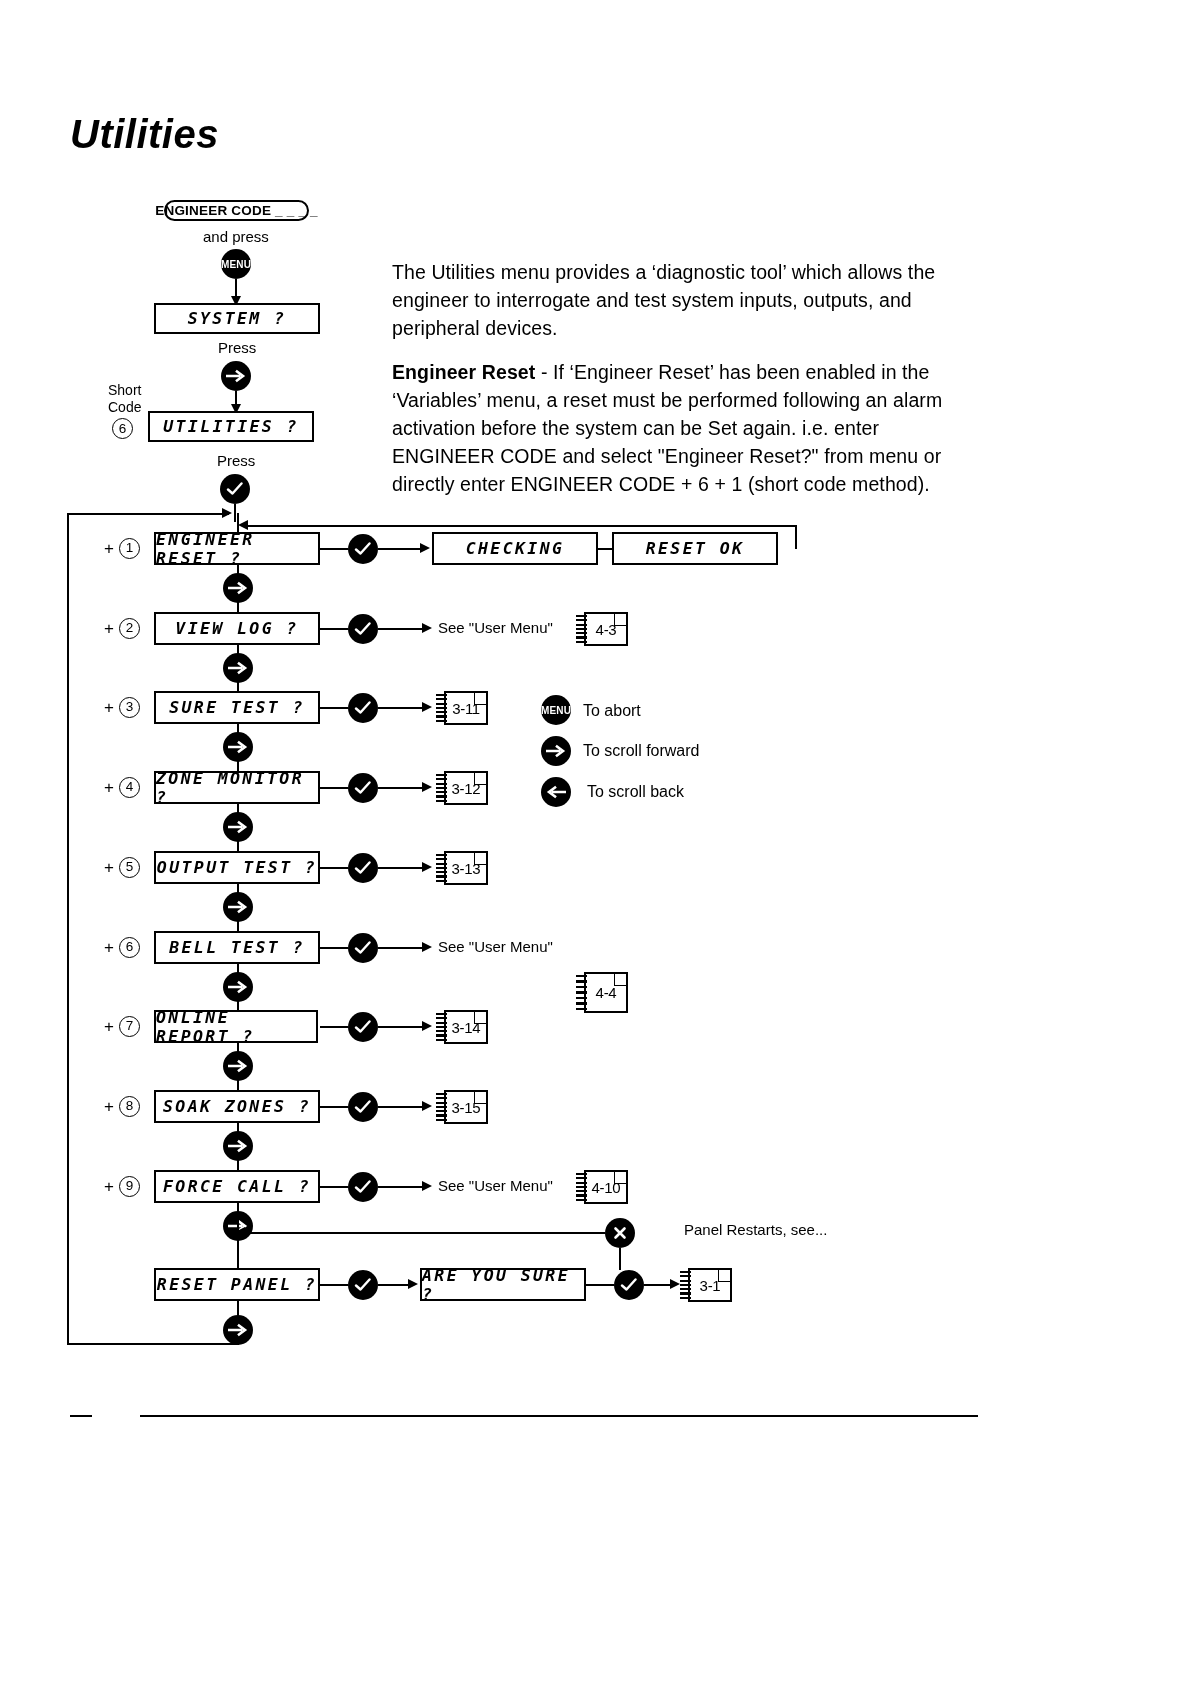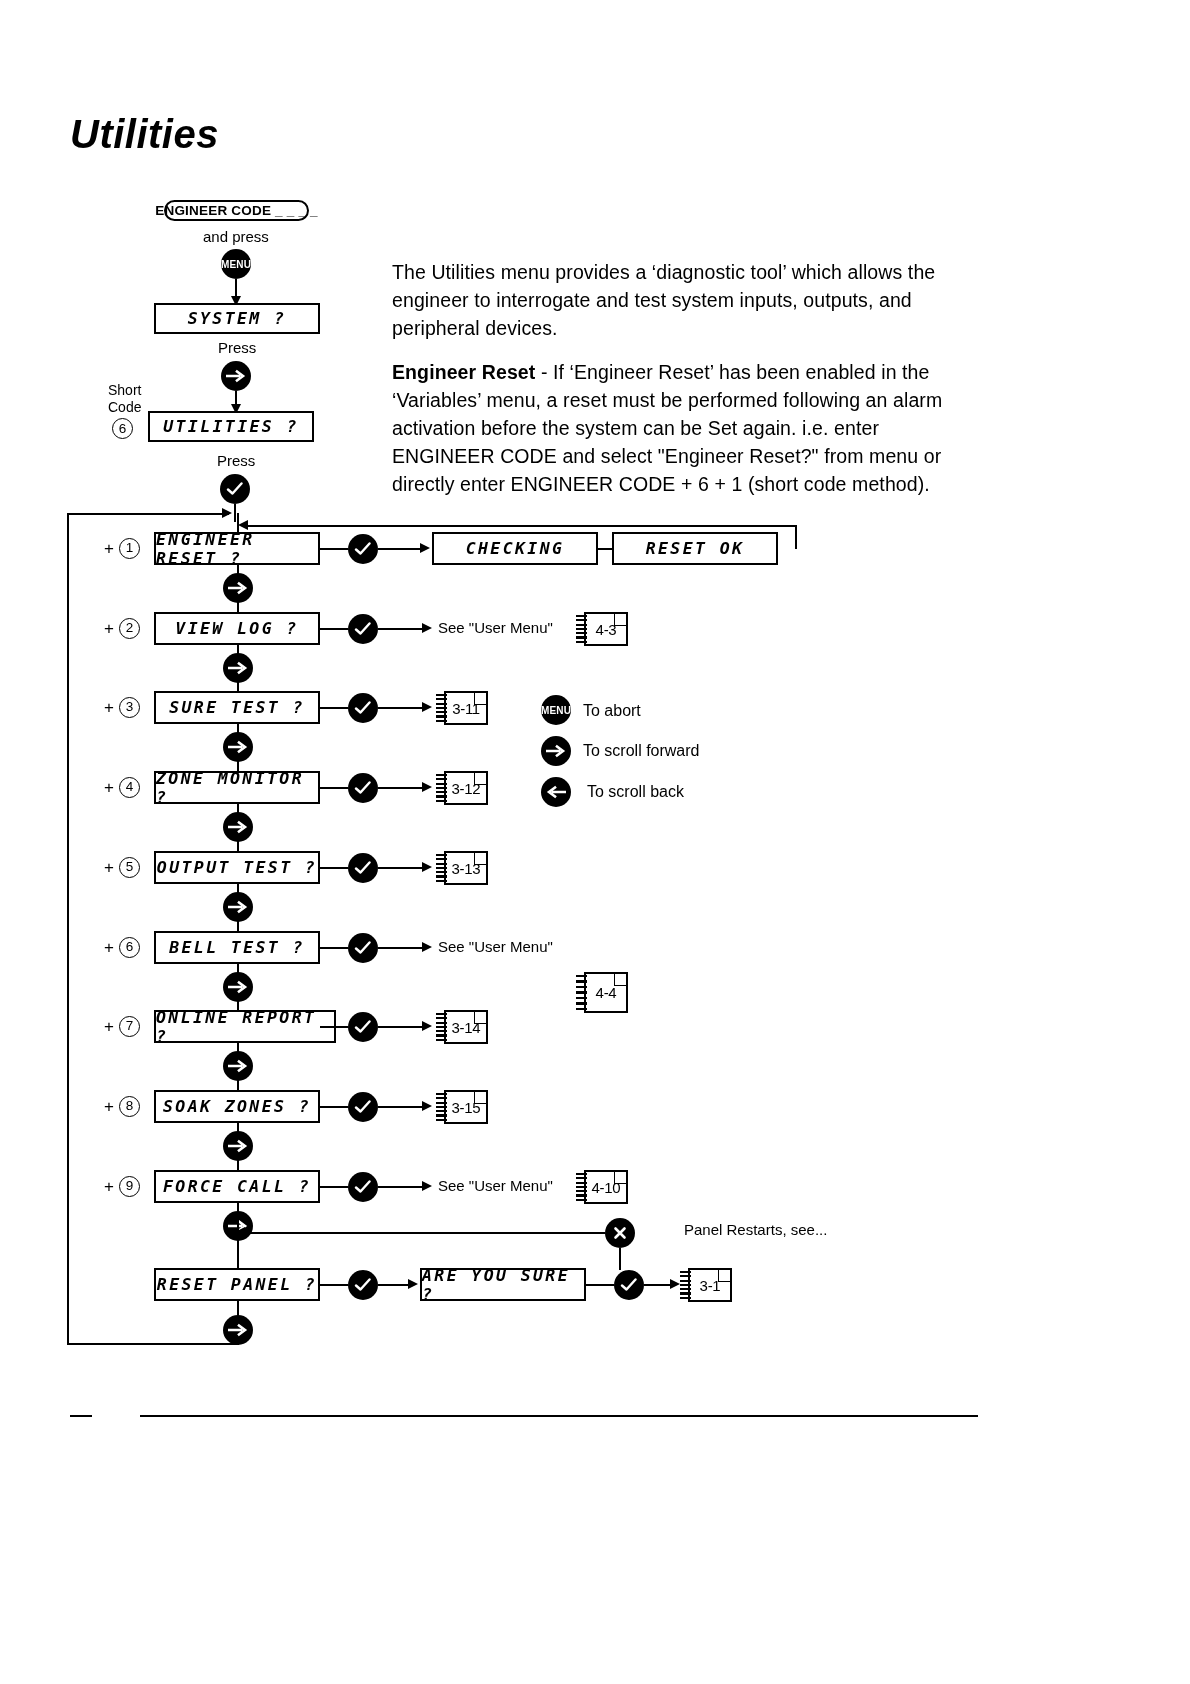--- a/index.html
+++ b/index.html
@@ -325,21 +325,21 @@
           <i></i>
           <i></i>
           <i></i>
           <i></i>
           <i></i>
           <i></i>
         </div>
       </div>
       <div class="plus" style="left:104px;top:1017.5px;">+</div>
       <div class="circ" style="left:119px;top:1015.5px;">7</div>
-      <div class="lcd" style="left:154px;top:1010px;width:182px;height:33px;">ONLINE REPORT ?</div>
+      <div class="lcd" style="left:154px;top:1010px;width:164px;height:33px;">ONLINE REPORT ?</div>
       <div class="ln h" style="left:320px;top:1026px;width:28px;"></div>
       <div class="key tick" style="left:348px;top:1012px;">
         <svg width="18" height="14" viewBox="0 0 18 14">
           <path d="M2 7.5 L6.5 11.5 L15.5 1.5" stroke="#fff" stroke-width="2.4" fill="none" stroke-linecap="round" stroke-linejoin="round"></path>
         </svg>
       </div>
       <div class="ln v" style="left:237px;top:1043px;height:47px;"></div>
       <div class="key arrow" style="left:223px;top:1051px;">
         <svg width="20" height="14" viewBox="0 0 20 14">
           <path d="M1 7 H13 M11 2.5 L17 7 L11 11.5" stroke="#fff" stroke-width="2.6" fill="none" stroke-linecap="square"></path>

